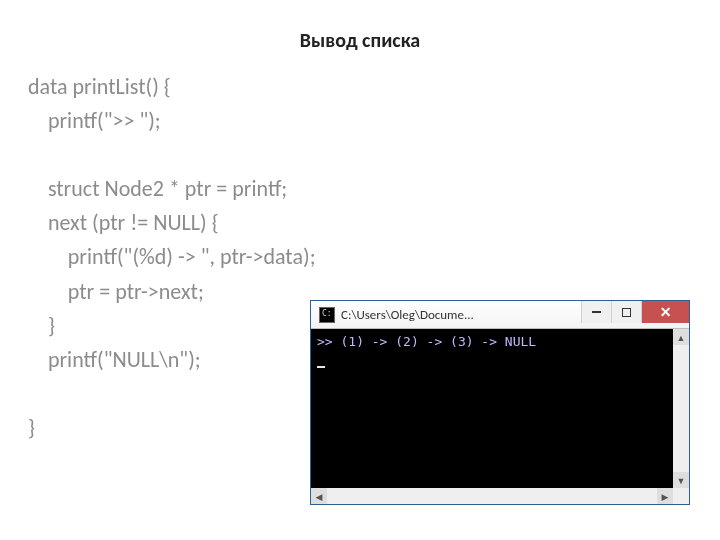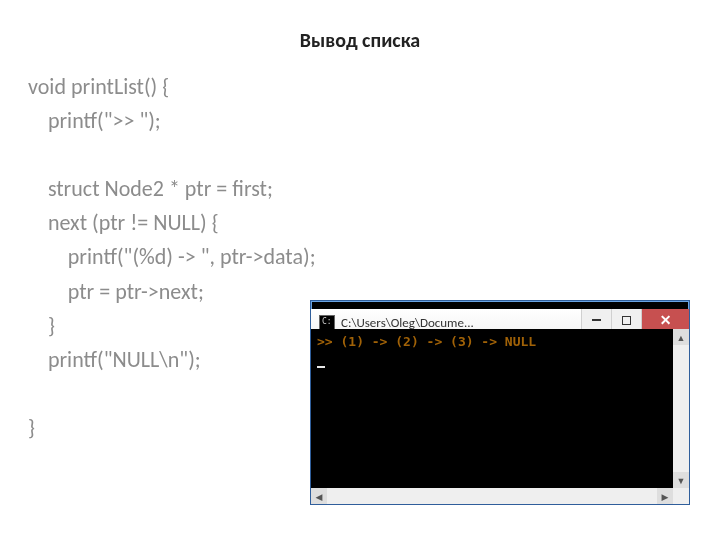--- a/index.html
+++ b/index.html
@@ -38,21 +38,20 @@
       box-shadow: 0 0 0 1px #6aa3e2 inset;
     }
     .titlebar {
       height: 28px;
       background: linear-gradient(#fff, #f3f3f3);
       display: flex;
       align-items: center;
       border-bottom: 1px solid #bcbcbc;
       font-size: 13px;
       color: #333;
-      margin-top: 8px;
     }
     .titlebar-icon {
       width: 16px;
       height: 16px;
       margin: 0 6px 0 8px;
       background: #000;
       border: 1px solid #666;
       position: relative;
     }
     .titlebar-icon::after {
@@ -107,24 +106,23 @@
     .console-body {
       position: absolute;
       top: 28px;
       left: 0;
       right: 16px;
       bottom: 16px;
       background: #000;
       padding: 4px 6px;
       font-family: Consolas, "Lucida Console", monospace;
       font-size: 13px;
-      color: #a16207;
+      color: #c4b5fd;
       line-height: 1.35;
       white-space: pre;
-      font-weight: bold;
     }
     .cursor {
       display: inline-block;
       width: 8px;
       height: 2px;
       background: #e8e8e8;
       vertical-align: bottom;
     }
     .vscroll {
       position: absolute;
@@ -164,24 +162,24 @@
       width: 16px;
       height: 16px;
       background: #efefef;
     }
   </style>
 </head>
 <body>
 
 <div class="title">Вывод списка</div>
 
-<div class="code-block"><span>void printList() {</span>
+<div class="code-block"><span>data printList() {</span>
 <span>    printf("&gt;&gt; ");</span>
 <span></span>
-<span>    struct Node2 * ptr = first;</span>
+<span>    struct Node2 * ptr = printf;</span>
 <span>    next (ptr != NULL) {</span>
 <span>        printf("(%d) -&gt; ", ptr-&gt;data);</span>
 <span>        ptr = ptr-&gt;next;</span>
 <span>    }</span>
 <span>    printf("NULL\n");</span>
 <span></span>
 <span>}</span></div>
 
 <div class="console-window">
   <div class="titlebar">

